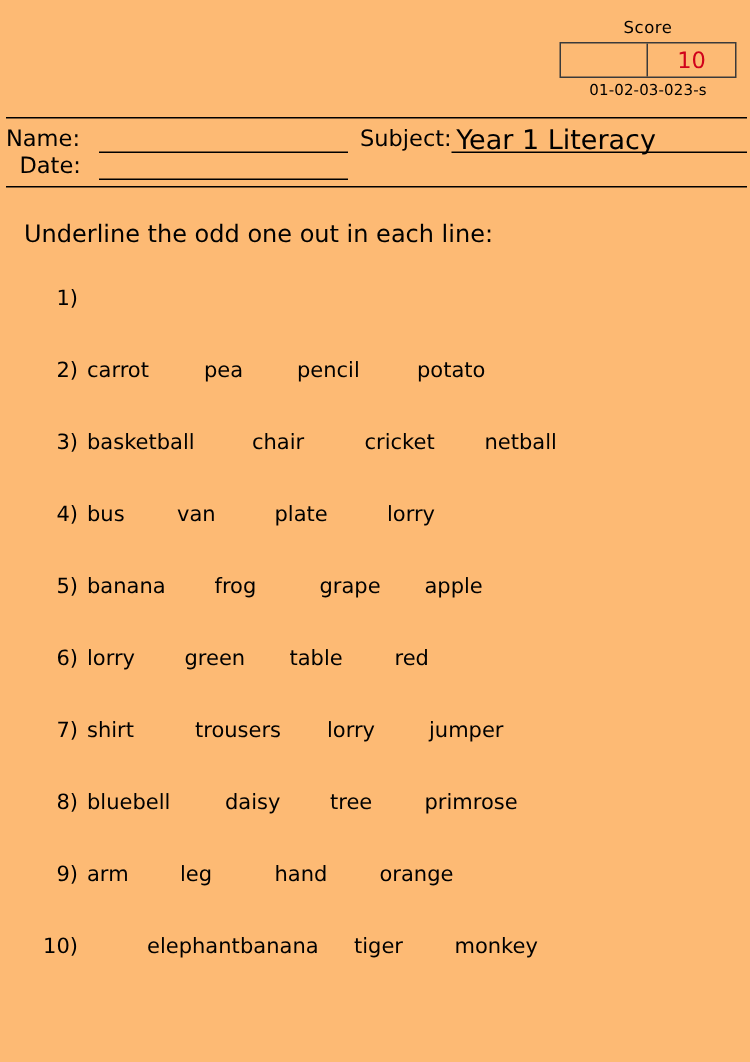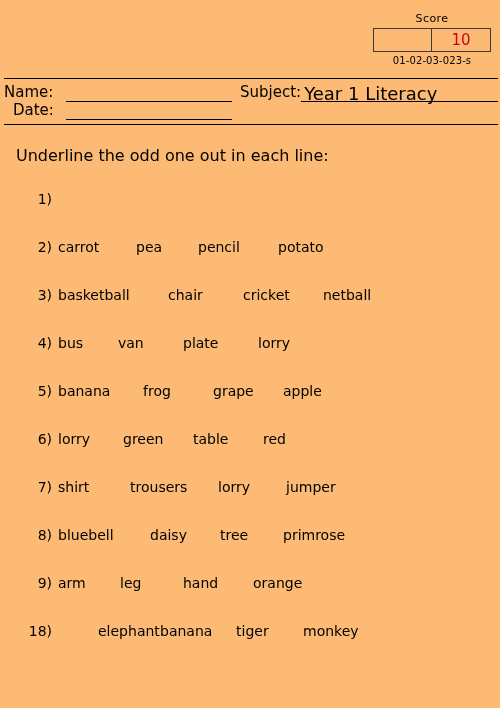--- a/index.html
+++ b/index.html
@@ -358,21 +358,21 @@
       <div class="q-row">
         <div class="q-num">9)</div>
         <div class="q-words">
           <span class="q-word" style="left: 0px;">arm</span>
           <span class="q-word" style="left: 62px;">leg</span>
           <span class="q-word" style="left: 125px;">hand</span>
           <span class="q-word" style="left: 195px;">orange</span>
         </div>
       </div>
       <div class="q-row">
-        <div class="q-num">18)</div>
+        <div class="q-num">10)</div>
         <div class="q-words">
           <span class="q-word" style="left: 0px; margin-left: 40px;">elephant</span>
           <span class="q-word" style="left: 102px;">banana</span>
           <span class="q-word" style="left: 178px;">tiger</span>
           <span class="q-word" style="left: 245px;">monkey</span>
         </div>
       </div>
     </div>
 
 

